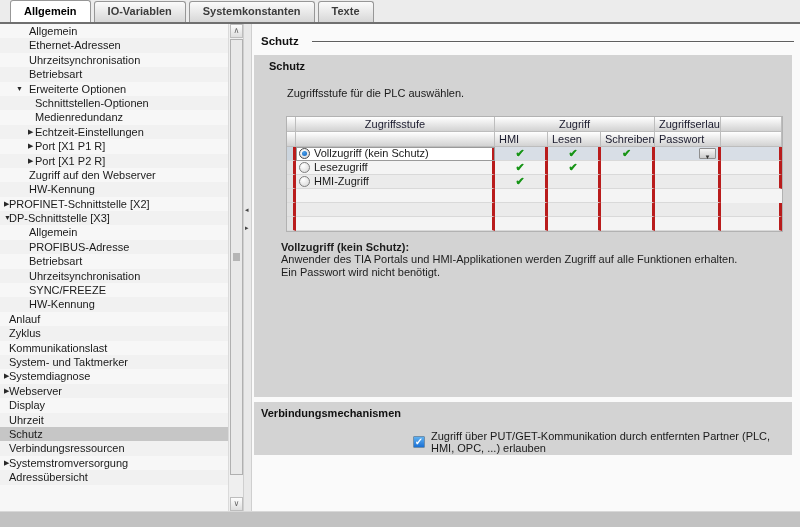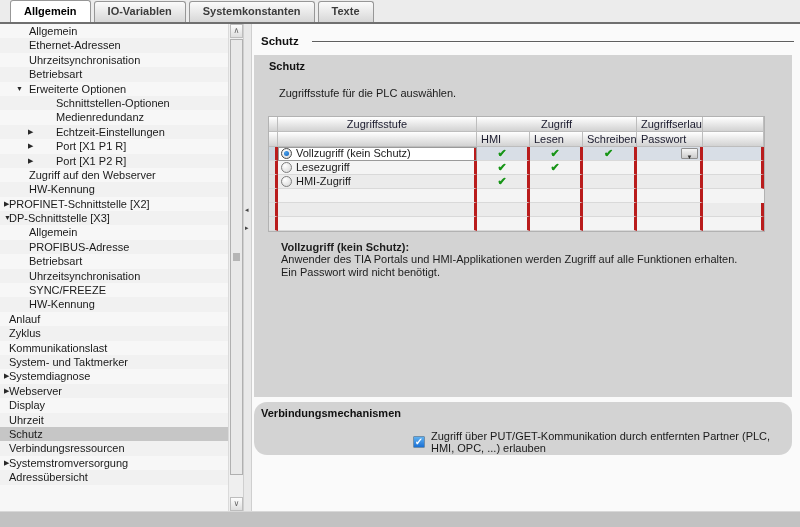--- a/index.html
+++ b/index.html
@@ -13,21 +13,21 @@
        background:linear-gradient(#fbfbfb,#d7d7d7);border:1px solid #979797;border-bottom:none;
        border-radius:3px 3px 0 0;box-sizing:border-box;white-space:nowrap;}
   .tab.active{background:#fff;color:#000;height:22px;line-height:21px;}
 
   
   .sidebar{position:absolute;left:0;top:24px;width:228px;bottom:16px;background:#f7f7f7;overflow:hidden;}
   .tree-row{position:relative;height:14.4px;line-height:14.5px;white-space:nowrap;cursor:default;}
   .tree-row:nth-child(even){background:#f1f1f1;}
   .tree-row.sel{background:var(--sidebar-selected,#c6c6c6);}
   .tree-row .lbl{font-size:11px;}
-  .lv0{padding-left:9px;} .lv1{padding-left:29px;} .lv2{padding-left:56px;}
+  .lv0{padding-left:9px;} .lv1{padding-left:29px;} .lv2{padding-left:35px;}
   .tri{position:absolute;top:0;font-size:7px;color:#2a2a2a;line-height:14.5px;}
   .lv0 .tri{left:4px;} .lv1 .tri{left:16px;} .lv2 .tri{left:28px;}
 
   
   .sbar{position:absolute;left:228px;top:24px;width:15px;bottom:16px;background:#efefef;border-left:1px solid #dadada;box-sizing:border-box;}
   .sb-btn{position:absolute;left:1px;width:13px;height:14px;background:linear-gradient(#fdfdfd,#dedede);
           border:1px solid #bdbdbd;box-sizing:border-box;color:#666;font-size:8px;text-align:center;line-height:12px;}
   .sb-up{top:0;} .sb-down{bottom:0;}
   .sb-thumb{position:absolute;left:1px;top:15px;width:13px;height:436px;background:#e9e9e9;
             border:1px solid #b0b0b0;box-sizing:border-box;}
@@ -40,28 +40,28 @@
   .sp-l{top:182px;} .sp-r{top:200px;}
 
   
   .main{position:absolute;left:252px;top:24px;right:0;bottom:16px;background:#fafafa;overflow:hidden;}
   .page-header{position:absolute;left:9px;top:10px;right:6px;height:14px;display:flex;align-items:center;}
   .page-title{font-weight:bold;font-size:11.5px;color:#111;}
   .rule{flex:1;height:1px;background:#5f5f5f;margin-left:13px;box-shadow:0 1px 0 rgba(255,255,255,.8);}
 
   .section{position:absolute;left:2px;right:8px;background:var(--section-gray,#d3d3d3);}
   .sec1{top:31px;height:342px;}
-  .sec2{top:378px;height:53px;border-radius:13px;}
+  .sec2{top:378px;height:53px;}
   .sec-title{position:absolute;font-weight:bold;font-size:11px;color:#111;}
   .sec1 .sec-title{top:5px;left:15px;}
   .sec2 .sec-title{top:5px;left:7px;}
-  .caption{position:absolute;top:32px;left:25px;}
-
-  
-  .atable{position:absolute;top:61px;left:14px;width:495px;border:1px solid #b2b2b2;box-sizing:content-box;background:#f4f4f4;}
+  .caption{position:absolute;top:32px;left:33px;}
+
+  
+  .atable{position:absolute;top:61px;left:32px;width:495px;border:1px solid #b2b2b2;box-sizing:content-box;background:#f4f4f4;}
   .trow{display:grid;grid-template-columns:9px 199px 53px 53px 54px 66px 61px;}
   .tcell{box-sizing:border-box;border-right:3px solid #b91c1c;border-bottom:1px solid #d9d9d9;
          overflow:hidden;white-space:nowrap;position:relative;}
   .trow.h1 .tcell,.trow.h2 .tcell{height:15px;line-height:14px;background:linear-gradient(#ffffff,#d2d2d2);
          border-right:1px solid #bdbdbd;border-bottom:1px solid #bdbdbd;color:#1b1b2e;padding:0 4px;}
   .tcell.center{text-align:center;}
   .span3{grid-column:3/6;}
   .trow.body .tcell{height:14px;line-height:13px;}
   .trow.body .gutter{background:#e2e2e2;}
   .trow.body:nth-child(even) .tcell{background:#f4f4f4;}

